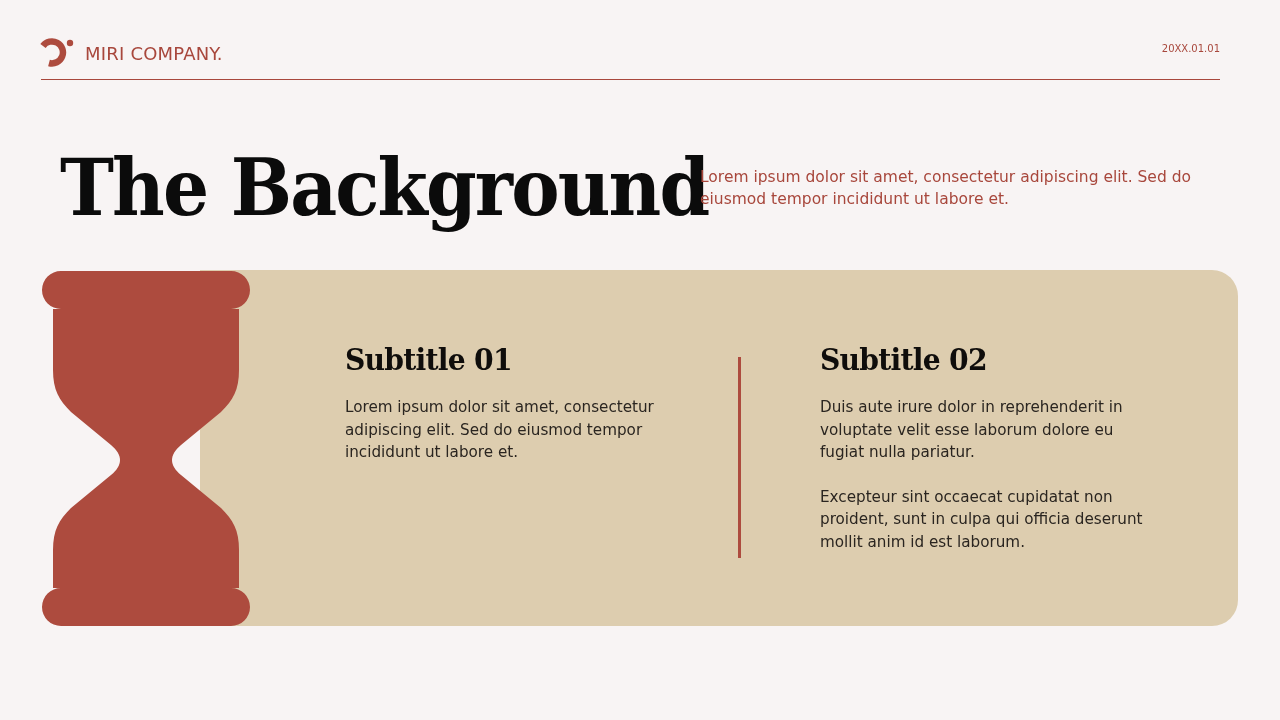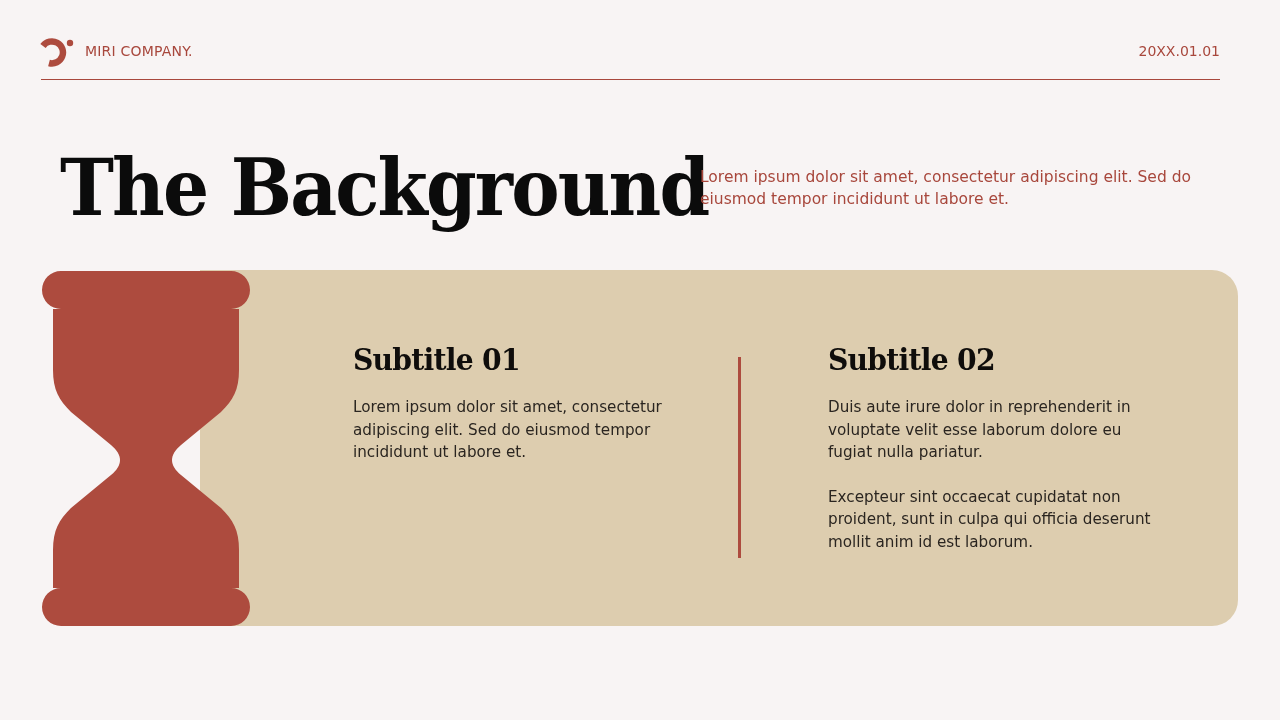--- a/index.html
+++ b/index.html
@@ -6,26 +6,26 @@
     margin: 0; padding: 0;
     width: 1280px; height: 720px;
     background: #F8F4F4;
     overflow: hidden;
   }
   body { position: relative; font-family: "Liberation Sans", "DejaVu Sans", sans-serif; }
 
   .header-logo { position: absolute; left: 40px; top: 37px; width: 36px; height: 30px; }
   .company-name {
     position: absolute; left: 85px; top: 43px;
-    font-size: 14px; color: #A8473C; letter-spacing: 0.2px;
+    font-size: 18px; color: #A8473C; letter-spacing: 0.2px;
     font-family: "DejaVu Sans", sans-serif;
   }
   .header-date {
     position: absolute; right: 60px; top: 43px;
-    font-size: 14px; color: #A8473C;
+    font-size: 10px; color: #A8473C;
     font-family: "DejaVu Sans", sans-serif;
   }
   .header-rule {
     position: absolute; left: 41px; top: 79px; width: 1179px; height: 1px;
     background: #A8473C;
   }
 
   .page-title {
     position: absolute; left: 60px; top: 140px;
     margin: 0;
@@ -41,21 +41,21 @@
     font-size: 15.5px; line-height: 22px; color: #A8473C;
   }
 
   .panel {
     position: absolute; left: 200px; top: 270px; width: 1038px; height: 356px;
     background: #DDCDAF;
     border-radius: 0 26px 26px 0;
   }
   .hourglass { position: absolute; left: 41px; top: 270px; width: 210px; height: 357px; }
 
-  .column { position: absolute; top: 338px; width: 340px; margin-left: 8px; }
+  .column { position: absolute; top: 338px; width: 340px; }
   .column.c1 { left: 345px; }
   .column.c2 { left: 820px; }
   .subtitle {
     margin: 0 0 14px 0;
     font-family: "DejaVu Serif", "Liberation Serif", serif;
     font-weight: bold; font-size: 30px; line-height: 44px;
     color: #0F0D0B; letter-spacing: -0.8px;
     transform: scaleX(0.94); transform-origin: left center;
   }
   .para {

